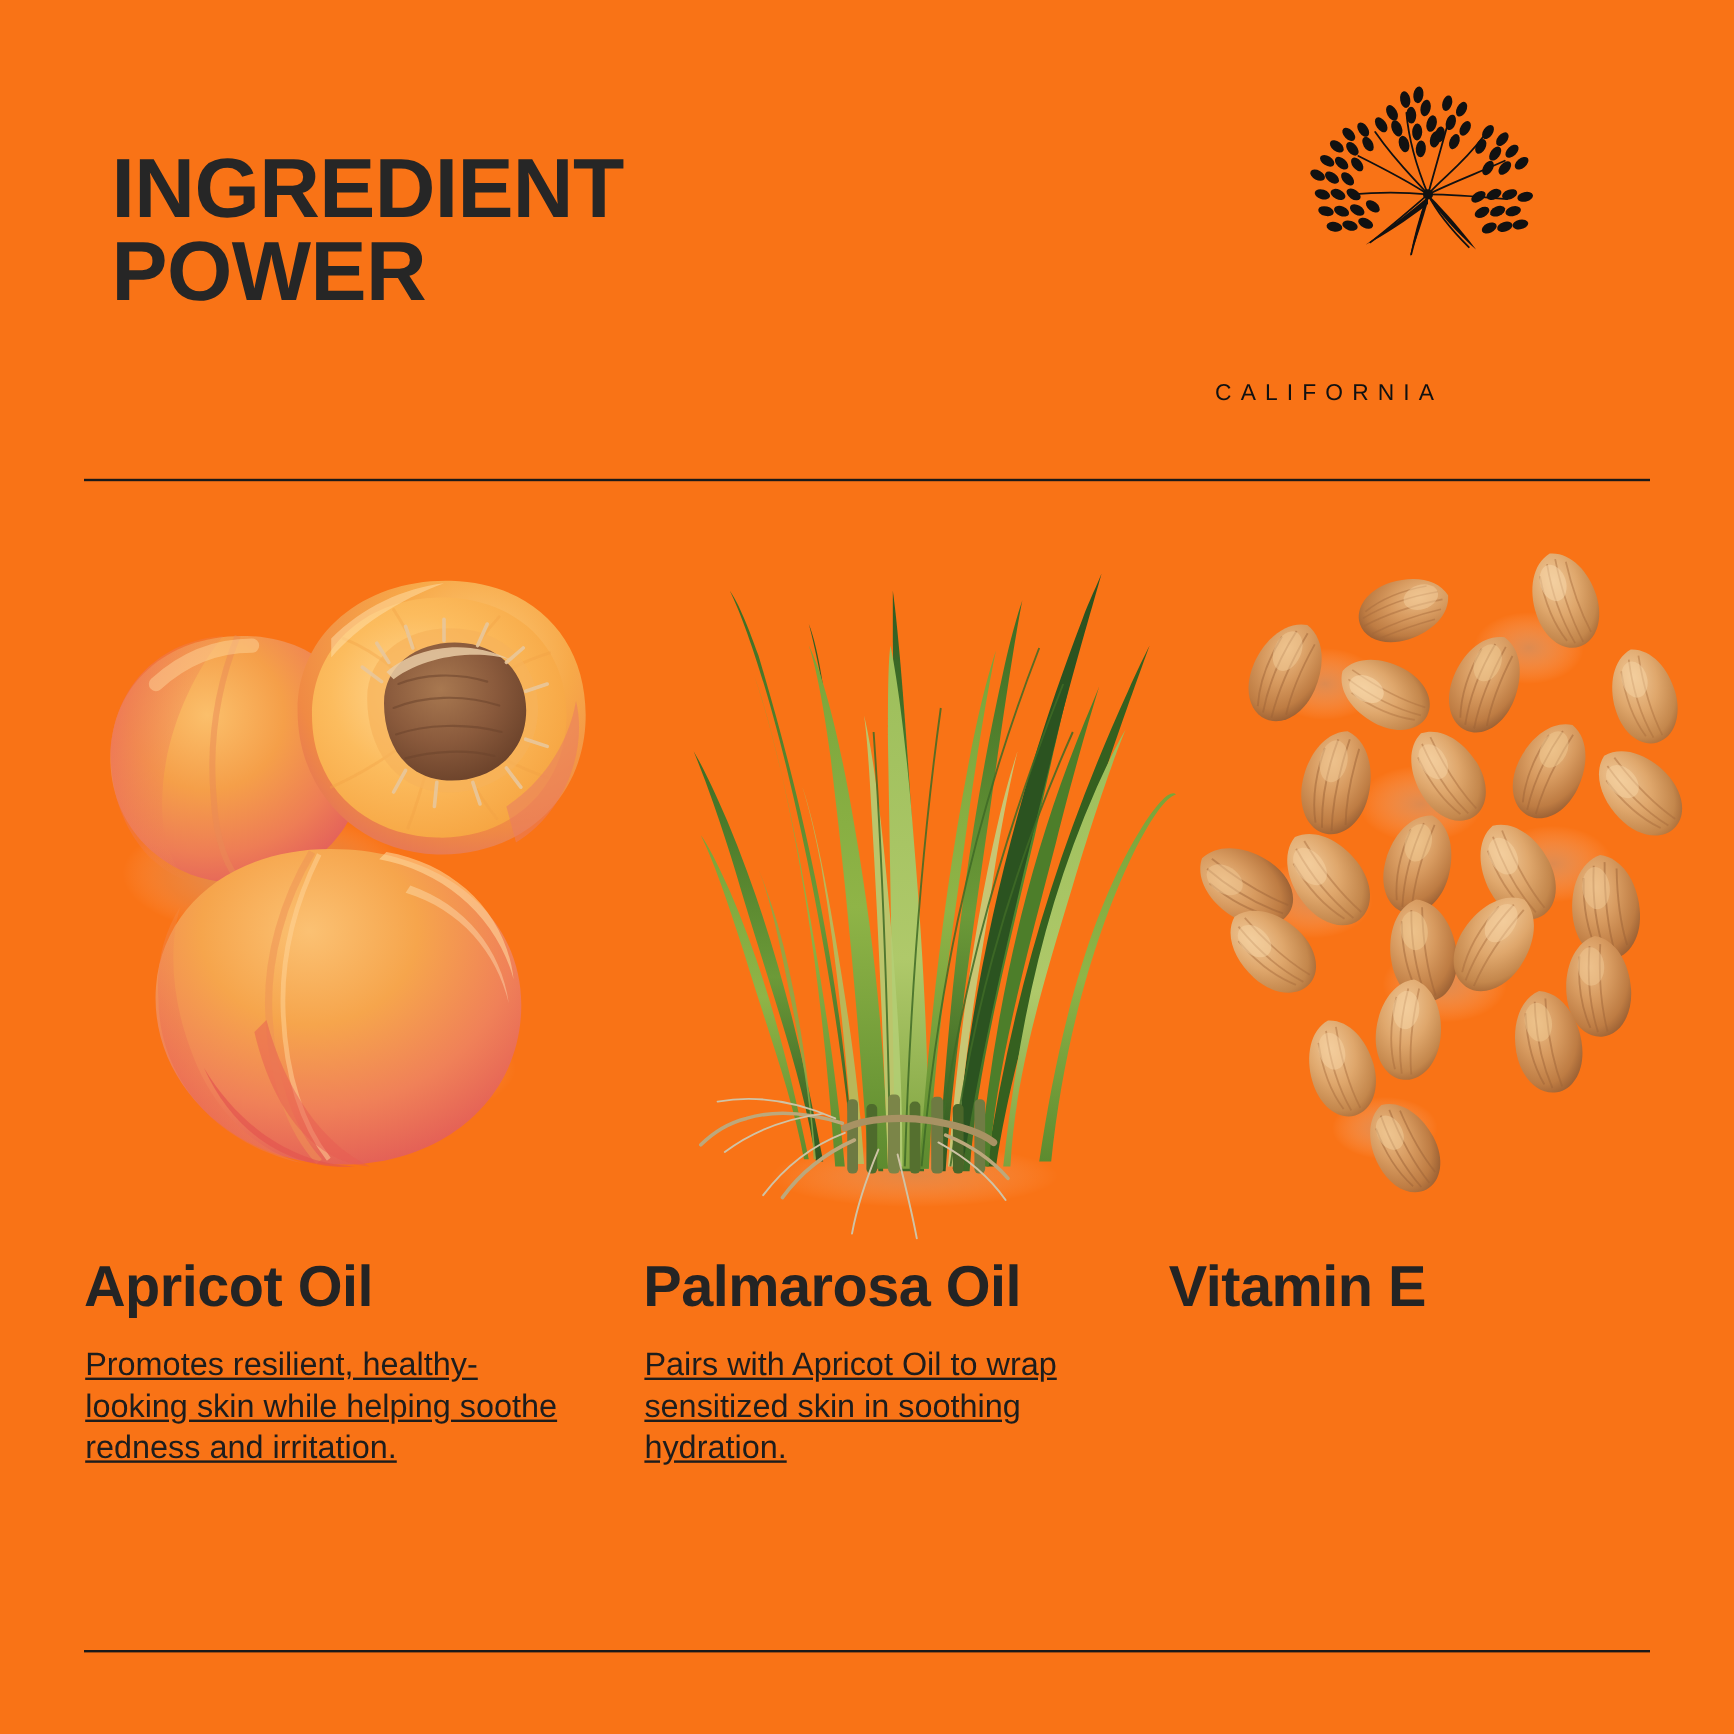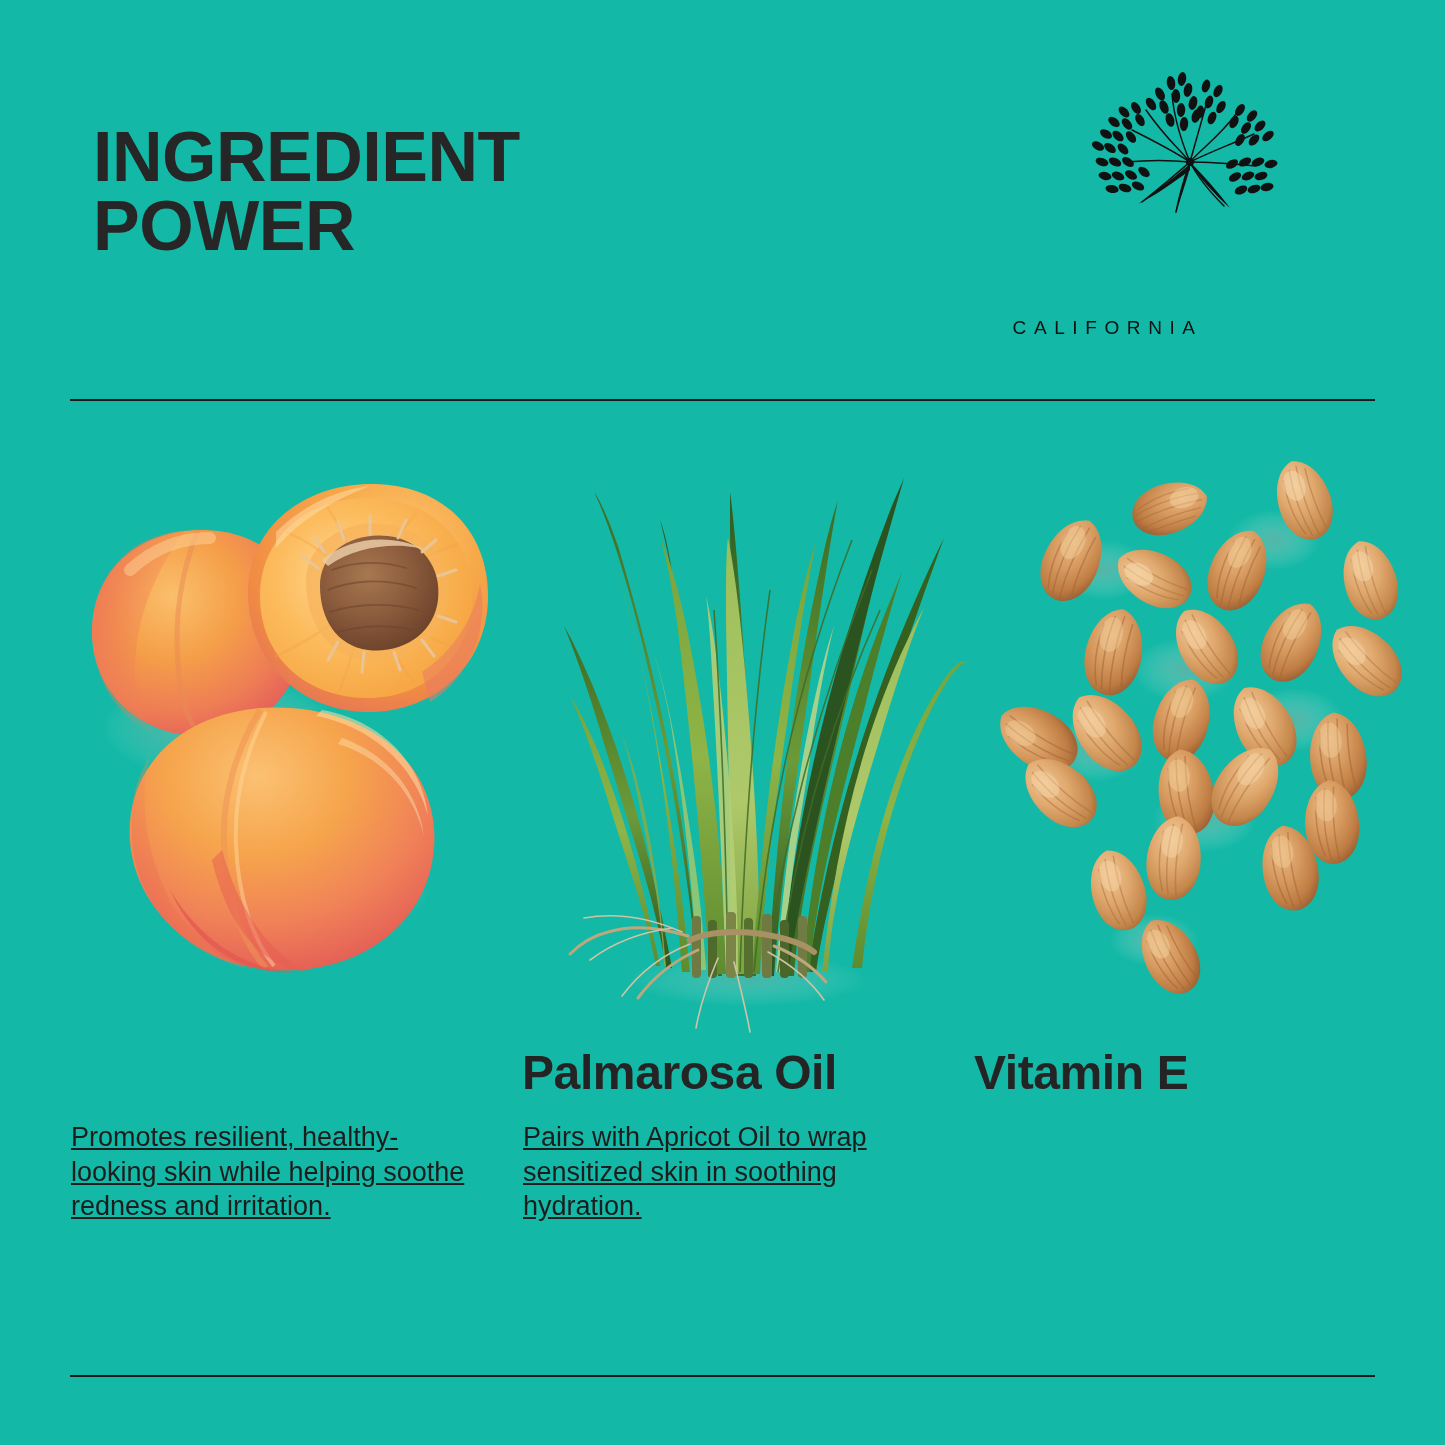--- a/index.html
+++ b/index.html
@@ -6,21 +6,21 @@
   * { box-sizing: border-box; margin: 0; padding: 0; }
   html, body {
     width: 1445px; height: 1445px;
     background: #ffffff;
     font-family: "Liberation Sans", sans-serif;
     overflow: hidden;
   }
   .page {
     position: relative;
     width: 1445px; height: 1445px;
-    background: #14b8a6;
+    background: #f97316;
   }
 
   
   .header {
     position: absolute;
     left: 0; top: 0;
     width: 1445px; height: 400px;
   }
   .page-title {
     position: absolute;
@@ -88,21 +88,21 @@
     left: 0; top: 420px;
     width: 1445px; height: 950px;
   }
   .col {
     position: absolute;
     top: 0;
     width: 452px;
     height: 950px;
   }
   .col-1 { left: 70px; }
-  .col-2 { left: 522px; }
+  .col-2 { left: 536px; }
   .col-3 { left: 974px; }
 
   .col-figure {
     position: absolute;
     left: 0; top: 0;
     width: 452px; height: 620px;
   }
   .col-figure svg { display: block; width: 100%; height: 100%; }
 
   .col-title {
@@ -363,20 +363,21 @@
                      C 74 414, 70 372, 80 336 C 66 358, 60 384, 62 412 Z" fill="url(#apBlush2)"></path>
             <path d="M100 470 C 130 520, 176 550, 226 552 C 176 556, 126 528, 100 470 Z" fill="#E4564F" opacity="0.7"></path>
             <path d="M152 430 C 168 490, 200 534, 238 552 C 188 548, 156 500, 142 440 Z" fill="#E85B52" opacity="0.5"></path>
 
             <path d="M246 296 C 300 306, 344 344, 358 396 C 352 342, 310 300, 252 290 Z" fill="#FFDFA4" opacity="0.55"></path>
             <path d="M272 318 C 318 334, 348 372, 354 416 C 344 374, 314 338, 268 324 Z" fill="#FFE9BE" opacity="0.4"></path>
           </g>
         </svg>
       </div>
 
+      <div class="col-title">Apricot Oil</div>
 
       <div class="col-body">Promotes resilient, healthy-looking skin while helping soothe redness and irritation.</div>
     </div>
 
     <div class="col col-2">
       <div class="col-figure">
         <svg viewBox="0 0 452 620" xmlns="http://www.w3.org/2000/svg">
           <defs>
             <linearGradient id="gr1" x1="0%" y1="0%" x2="0%" y2="100%">
               <stop offset="0%" stop-color="#2F5A22"></stop>

